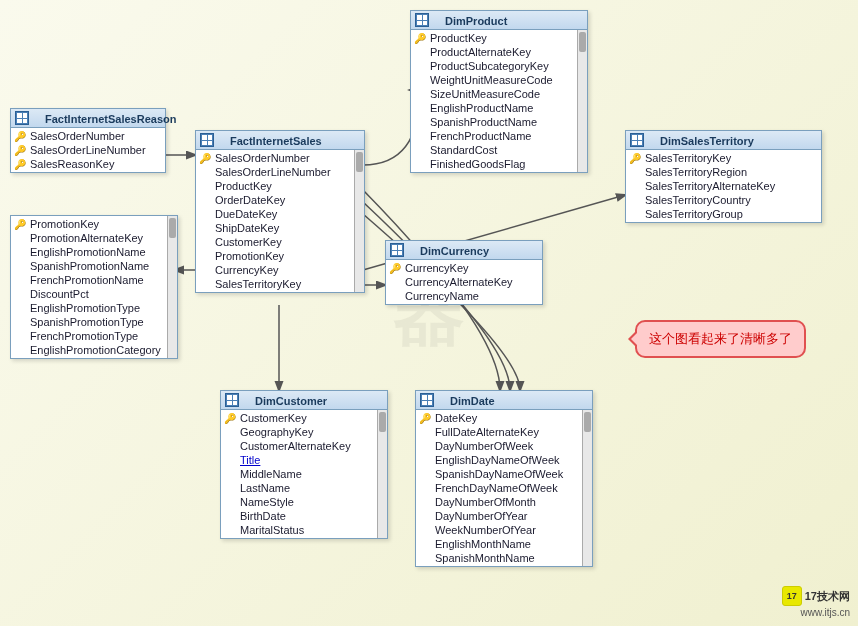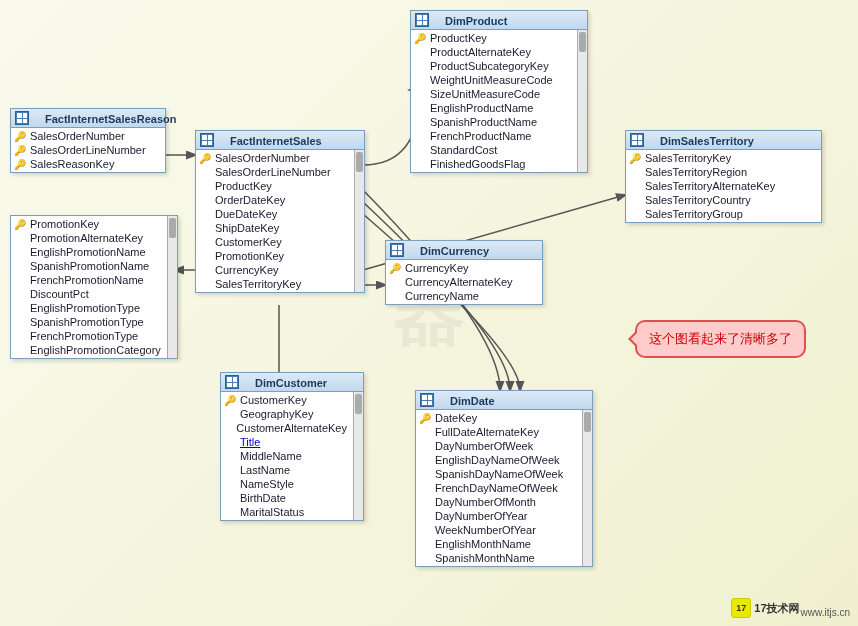--- a/index.html
+++ b/index.html
@@ -159,21 +159,21 @@
       border: 7px solid transparent;
       border-right-color: #ffcccc;
     }
     
     .logo-area {
       position: absolute;
       bottom: 8px;
       right: 8px;
       z-index: 30;
       display: flex;
-      flex-direction: row;
+      flex-direction: column;
       align-items: flex-end;
       gap: 1px;
     }
     .logo-url {
       font-size: 10px;
       color: #555;
     }
   </style>
 </head>
 <body>
@@ -465,21 +465,21 @@
       <div class="db-table-row">
         <span style="width:12px;display:inline-block"></span>
         <span>EnglishPromotionCategory</span>
       </div>
       <div class="scroll-bar">
           <div class="scroll-thumb"></div>
         </div>
     </div>
   </div>
 
-  <div class="db-table" style="left:220px; top:372px; width:144px;">
+  <div class="db-table" style="left:220px; top:390px; width:168px;">
     <div class="db-table-header">
       <div class="table-icon">
         <div class="table-icon-inner">
           <div class="table-icon-cell"></div>
             <div class="table-icon-cell"></div>
           <div class="table-icon-cell"></div>
             <div class="table-icon-cell"></div>
         </div>
       </div>
       <span>DimCustomer</span>

